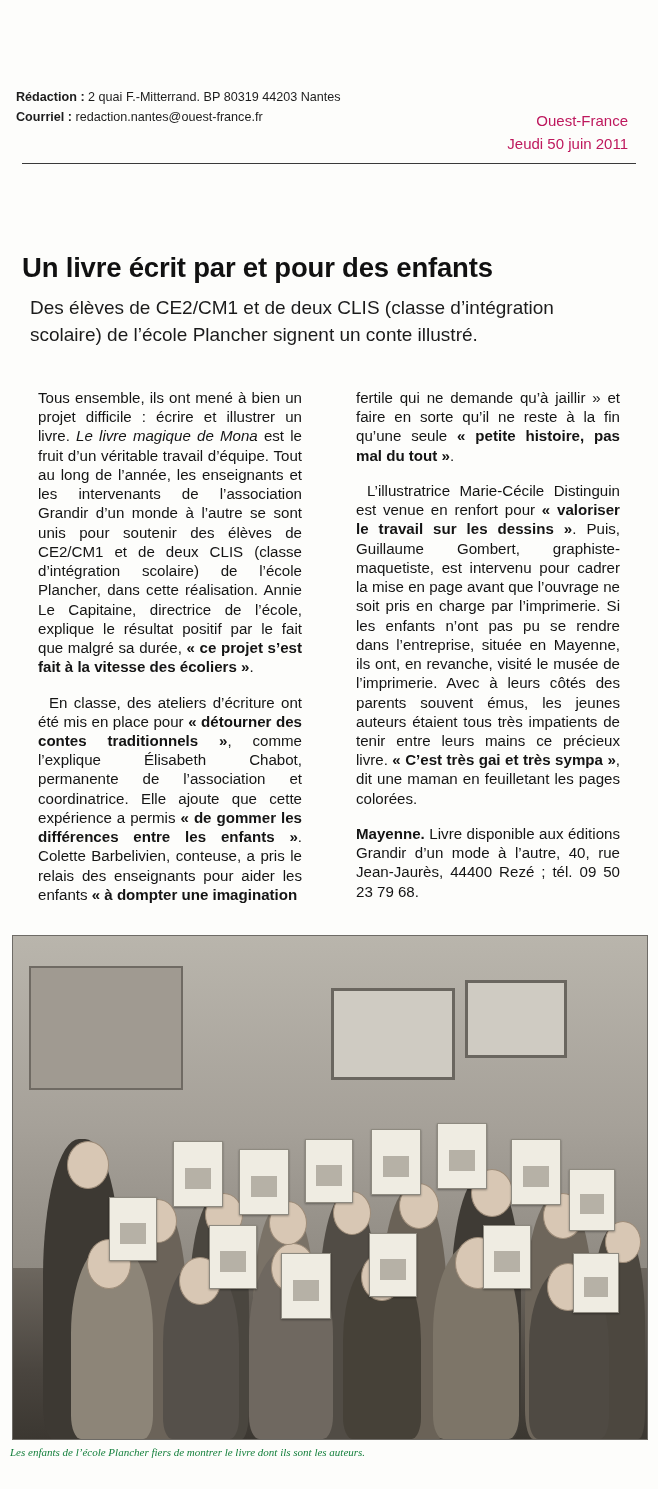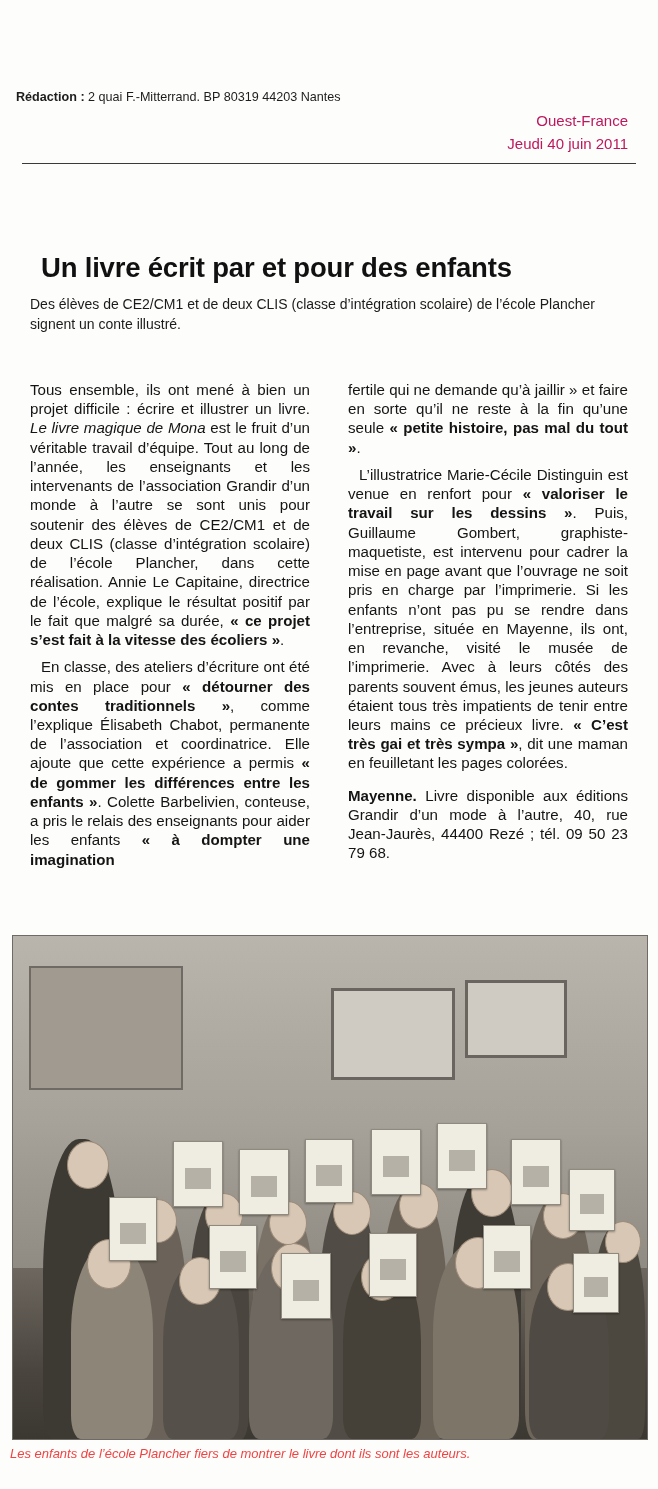--- a/index.html
+++ b/index.html
@@ -57,28 +57,27 @@
   
   .headline {
     position: absolute;
     left: 22px;
     top: 252px;
     width: 614px;
     font-size: 27.5px;
     font-weight: bold;
     letter-spacing: -0.2px;
     color: #111;
-    margin-left: 19px;
   }
   .standfirst {
     position: absolute;
     left: 30px;
     top: 294px;
     width: 600px;
-    font-size: 14px;
+    font-size: 19px;
     line-height: 1.44;
     color: #1b1b1b;
   }
 
   
   .cols {
     position: absolute;
     left: 22px;
     top: 372px;
     width: 614px;
@@ -86,21 +85,21 @@
     gap: 22px;
   }
   .col {
     width: 296px;
     font-size: 15.1px;
     line-height: 1.275;
     text-align: justify;
     color: #141414;
     hyphens: manual;
   }
-  .col p { margin: 8px; }
+  .col p { margin: 16px; }
   .col p + p { text-indent: 11px; }
   .col i { font-style: italic; }
   .col b { font-weight: bold; }
   .contact-para { margin-top: 13px !important; text-indent: 0 !important; }
 
   
   .photo {
     position: absolute;
     left: 12px;
     top: 935px;
@@ -162,39 +161,43 @@
     position: absolute;
     border-radius: 50%;
     background: #d8c7b4;
     border: 1px solid #9d8c79;
   }
   .caption {
     position: absolute;
     left: 10px;
     top: 1446px;
     width: 640px;
-    font-size: 13px;
+    font-size: 11px;
     font-style: italic;
-    color: #ef4444;
+    color: #15803d;
+    font-family: Liberation Serif, serif;
   }
 </style>
 </head>
 <body>
 
 <div class="page">
 
   <div class="masthead">
     <div class="masthead-left">
       <div class="ln">
         <b>Rédaction :</b><span> 2 quai F.-Mitterrand. BP 80319 44203 Nantes</span>
       </div>
+      <div class="ln">
+        <b>Courriel :</b><span> redaction.nantes@ouest-france.fr</span>
+      </div>
     </div>
     <div class="masthead-right">
       <div>Ouest-France</div>
-      <div>Jeudi 40 juin 2011</div>
+      <div>Jeudi 50 juin 2011</div>
     </div>
   </div>
 
   <div class="rule"></div>
 
   <div class="headline">Un livre écrit par et pour des enfants</div>
   <div class="standfirst">Des élèves de CE2/CM1 et de deux CLIS (classe d’intégration scolaire) de l’école Plancher signent un conte illustré.</div>
 
   <div class="cols">
 

